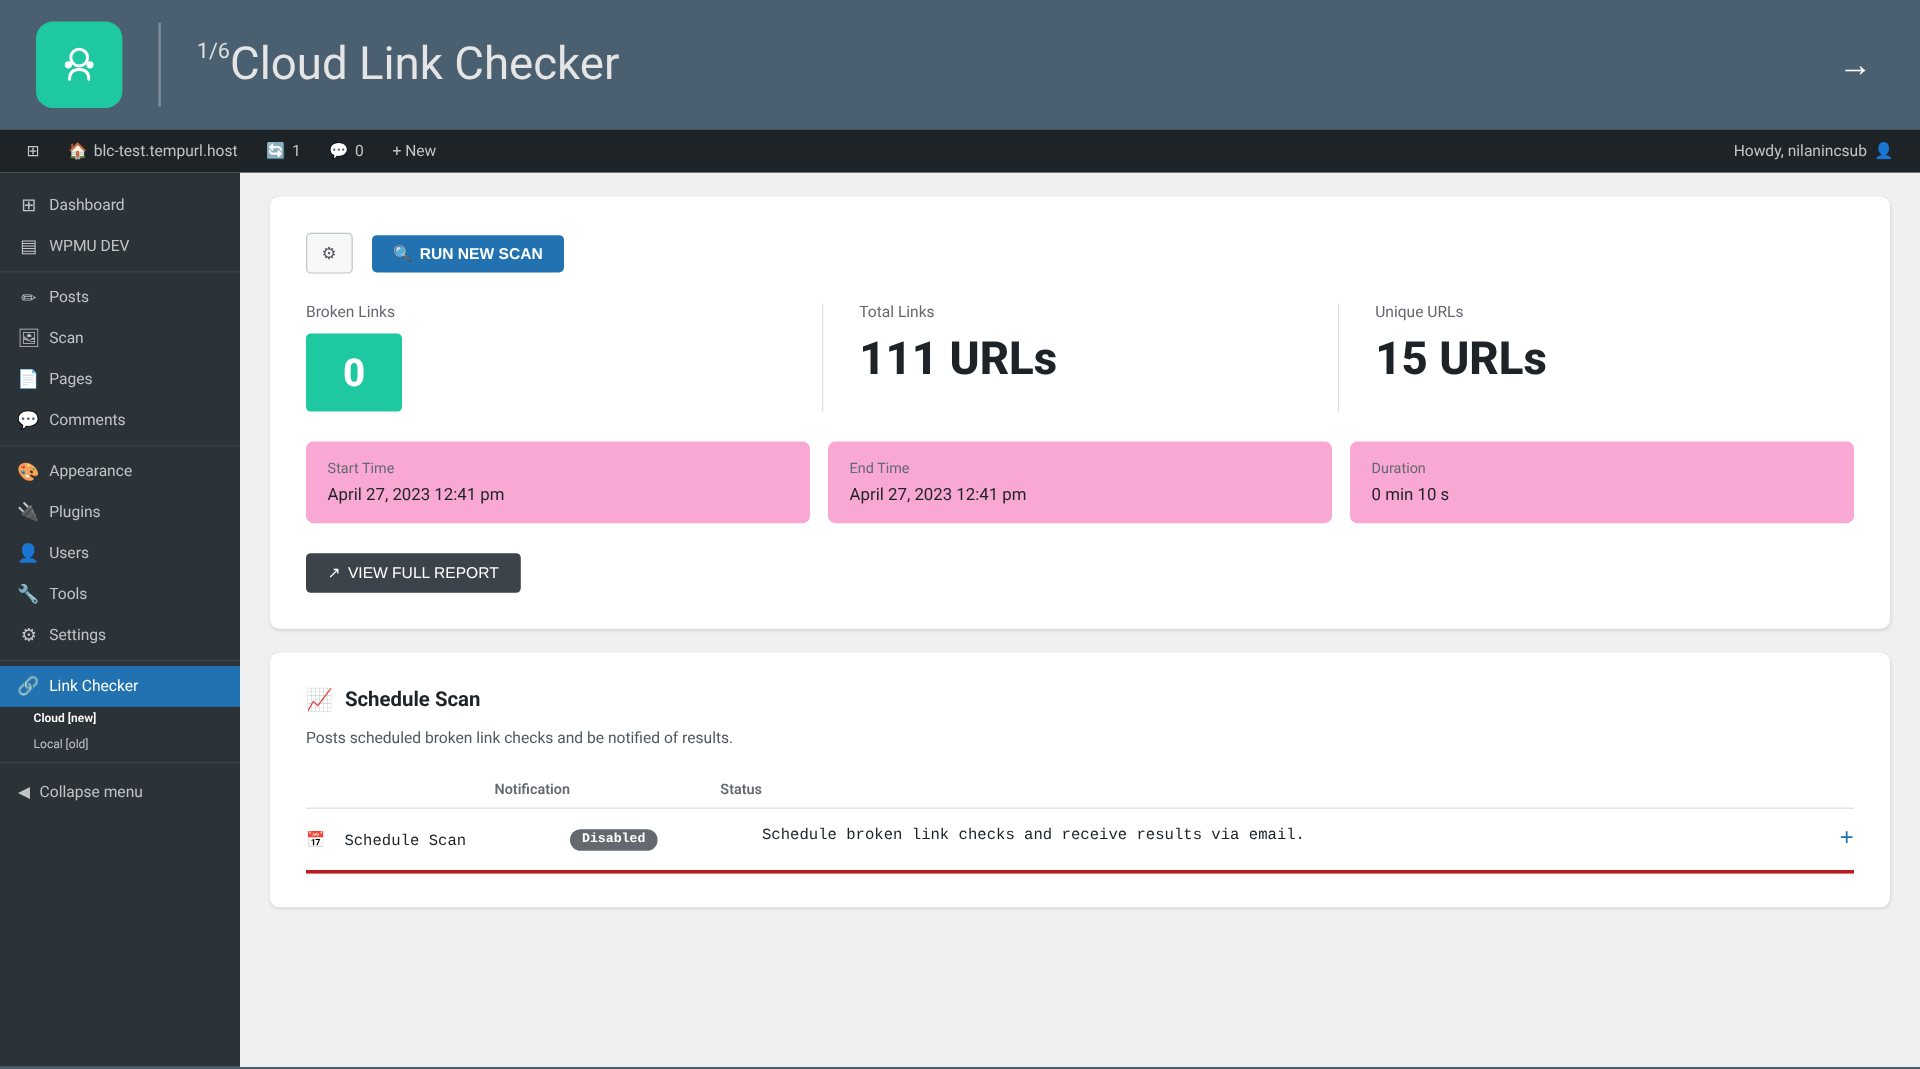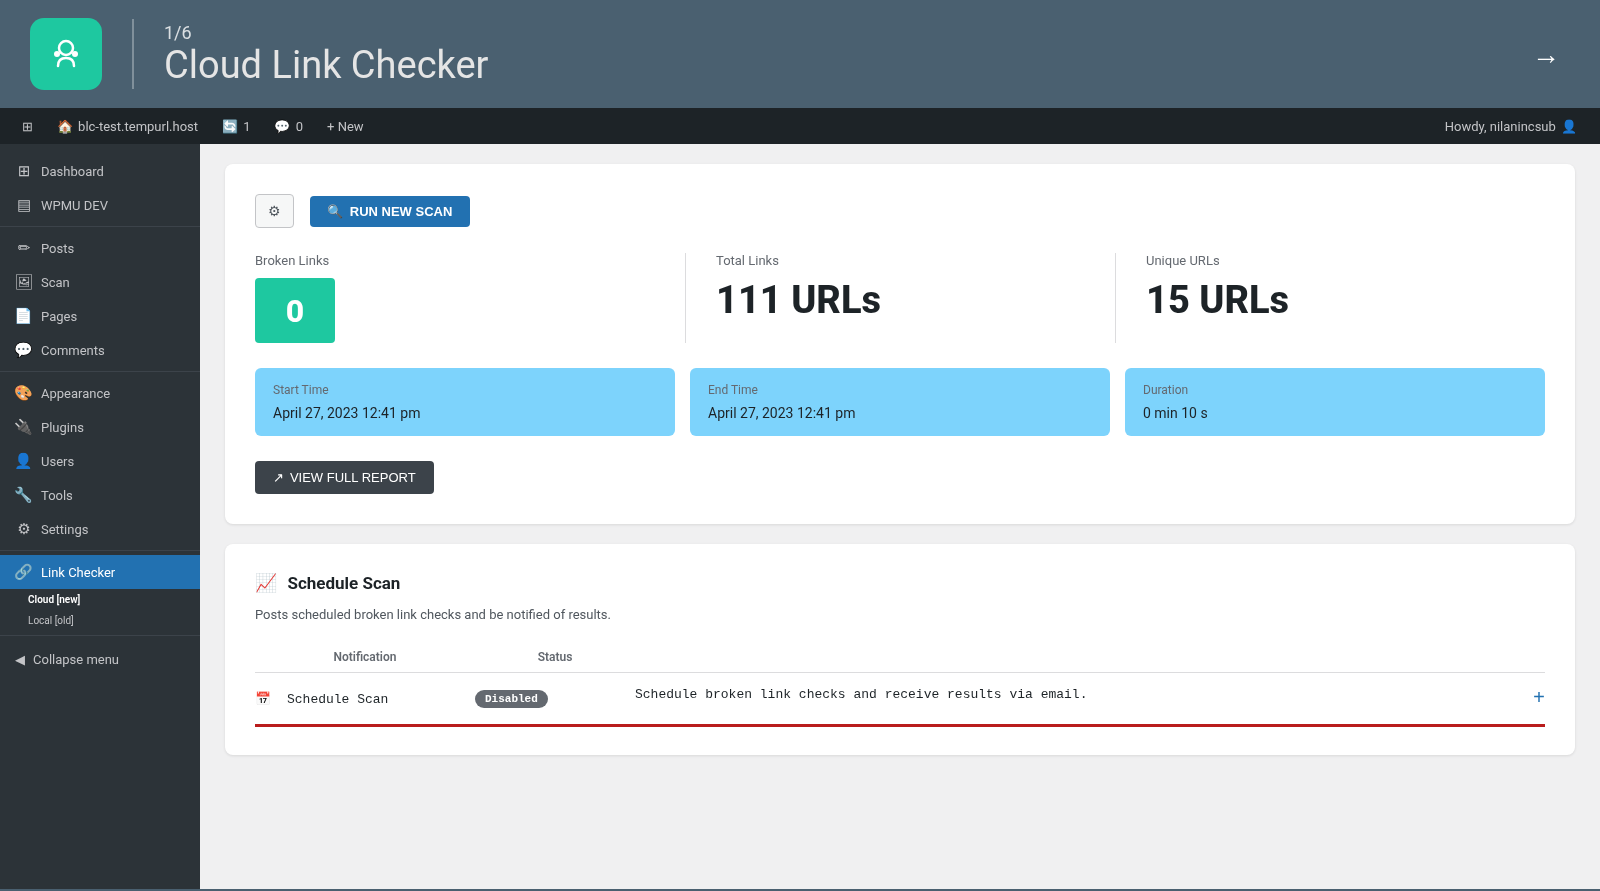--- a/index.html
+++ b/index.html
@@ -20,21 +20,21 @@
       border-radius: 14px;
       display: flex; align-items: center; justify-content: center;
       flex-shrink: 0;
     }
     .app-logo svg { width: 44px; height: 44px; }
     .app-header-divider {
       width: 2px; height: 70px;
       background: rgba(255,255,255,0.3);
       margin: 0 10px;
     }
-    .app-title-group { display: flex; flex-direction: column; }
+    .app-title-group { display: flex; flex-direction: row; }
     .app-step { color: rgba(255,255,255,0.8); font-size: 18px; font-weight: 400; }
     .app-title { color: #e5e5e5; font-size: 38px; font-weight: 400; }
     .app-header-arrow {
       position: absolute; right: 40px; top: 50%; transform: translateY(-50%);
       color: #fff; font-size: 28px;
     }
 
     
     .wp-admin-bar {
       background: #1d2327;
@@ -146,21 +146,21 @@
       display: flex; align-items: center; justify-content: center;
       border-radius: 4px;
     }
 
     
     .time-row {
       display: grid; grid-template-columns: 1fr 1fr 1fr;
       gap: 15px; margin-bottom: 25px;
     }
     .time-block {
-      background: #7dd3fc;
+      background: #f9a8d4;
       border-radius: 6px;
       padding: 15px 18px;
     }
     .time-label { font-size: 12px; color: #646970; margin-bottom: 8px; }
     .time-value { font-size: 14px; color: #1d2327; font-weight: 400; }
 
     
     .btn-view-report {
       background: #3c434a; color: #fff;
       border: none; border-radius: 4px;
@@ -170,21 +170,21 @@
 
     
     .schedule-card { background: #fff; border-radius: 8px; padding: 28px 30px; box-shadow: 0 1px 3px rgba(0,0,0,0.1); }
     .schedule-header { display: flex; align-items: center; gap: 10px; margin-bottom: 14px; }
     .schedule-icon { font-size: 18px; }
     .schedule-title { font-size: 17px; font-weight: 700; color: #1d2327; }
     .schedule-desc { font-size: 13px; color: #50575e; margin-bottom: 20px; }
 
     
     .schedule-table { width: 100%; border-collapse: collapse; }
-    .schedule-table th { text-align: center; font-size: 12px; color: #646970; font-weight: 600; padding: 8px 0; border-bottom: 1px solid #dcdcde; }
+    .schedule-table th { text-align: right; font-size: 12px; color: #646970; font-weight: 600; padding: 8px 0; border-bottom: 1px solid #dcdcde; }
     .schedule-table td { padding: 14px 0; font-size: 13px; color: #1d2327; border-bottom: 3px solid #b91c1c; vertical-align: middle; font-family: Liberation Mono, monospace; }
     .badge-disabled {
       background: #646970; color: #fff;
       border-radius: 20px; padding: 3px 10px; font-size: 11px; font-weight: 600;
       display: inline-block;
     }
     .td-icon { color: #646970; margin-right: 8px; }
     .td-plus { color: #2271b1; font-size: 20px; font-weight: 300; float: right; cursor: pointer; }
 
     

